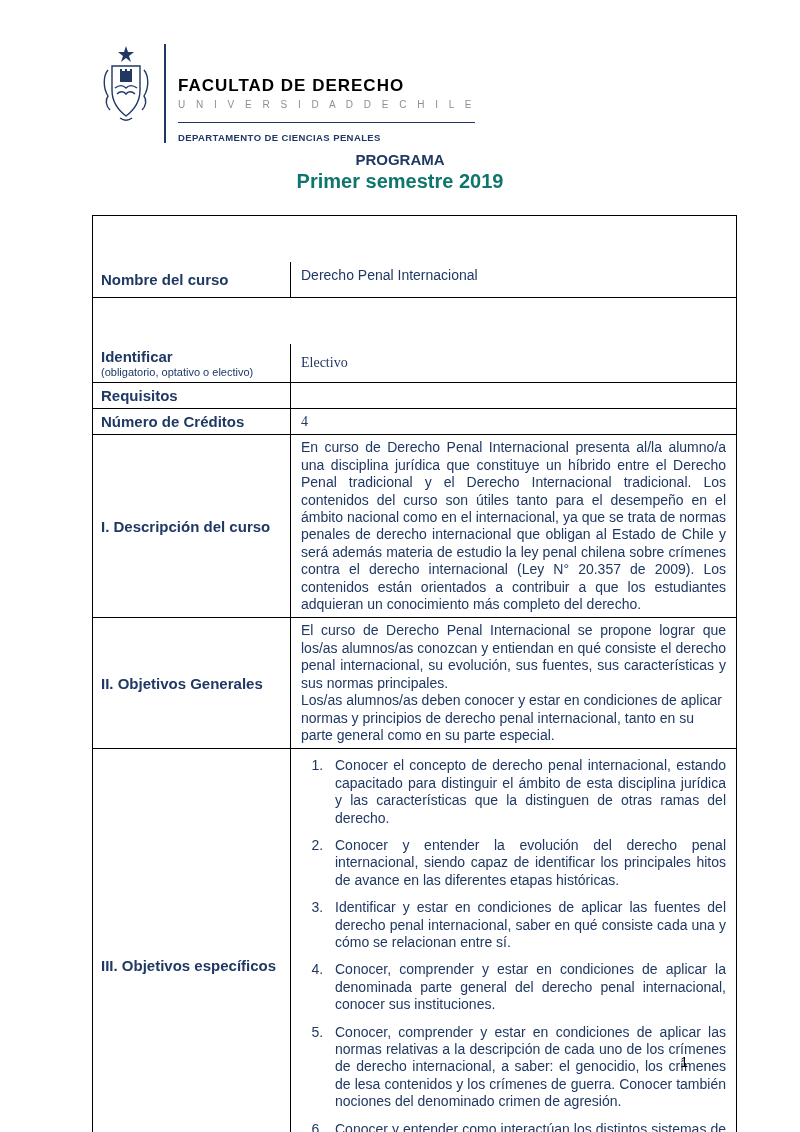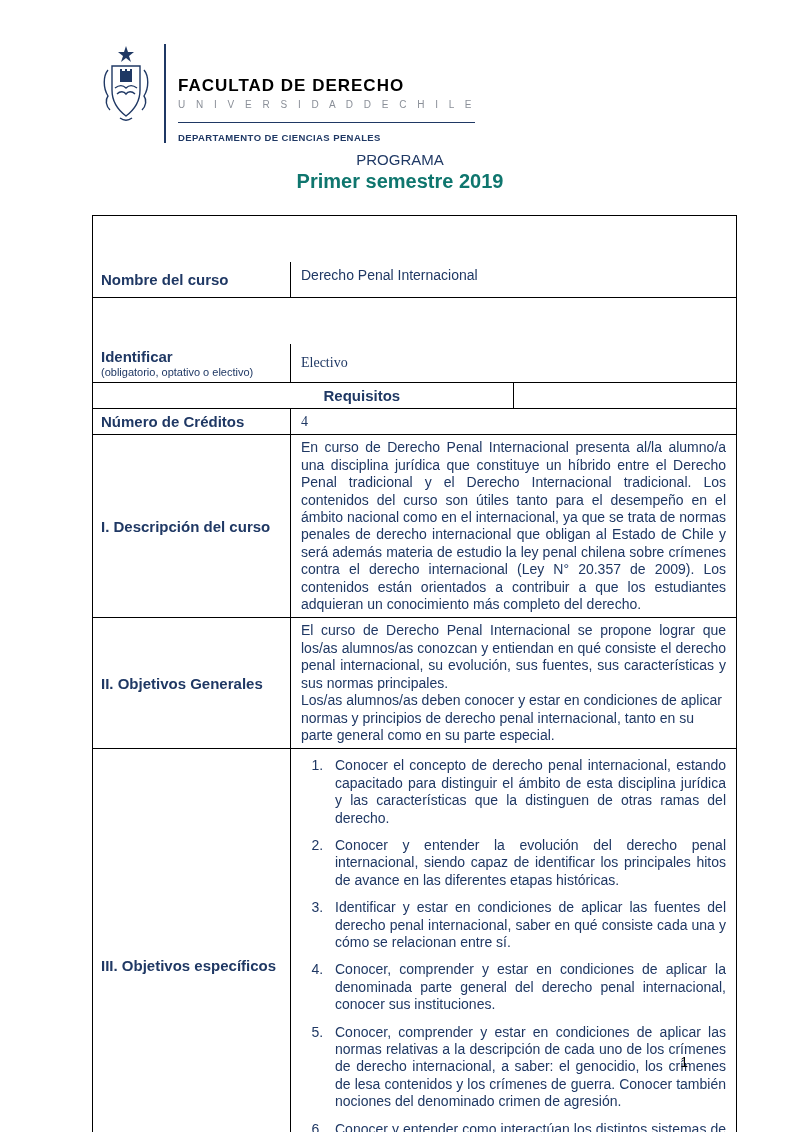--- a/index.html
+++ b/index.html
@@ -25,21 +25,21 @@
   }
   .faculty-line { font-size:17px; font-weight:bold; letter-spacing:1px; color:#000000; }
   .university-line { font-size:10px; letter-spacing:4px; color:#8a8f98; margin-top:3px; }
   .dept-line {
     font-size:9.5px; font-weight:bold; color:#1f3864;
     border-top:1.5px solid #1f3864; margin-top:12px; padding-top:9px;
     letter-spacing:0.4px;
   }
   
   .title-block { text-align:center; margin-top:8px; }
-  .doc-title { font-size:15px; font-weight:normal; color:#1f3864; }
+  .doc-title { font-size:15px; font-weight:bold; color:#1f3864; }
   .doc-subtitle { font-size:20px; font-weight:bold; color:#0f766e; margin-top:2px; }
   
   .doc-table {
     margin:22px 0 0 92px;
     width:645px;
     border:1.5px solid #000;
   }
   .t-row { display:flex; border-bottom:1px solid #000; }
   .t-row:last-child { border-bottom:none; }
   .cell-label {
@@ -52,21 +52,21 @@
   .cell-label .sublabel { font-weight:normal; font-size:11px; margin-top:1px; }
   .cell-value {
     flex:1 1 auto;
     padding:4px 10px;
     color:#1f3864; font-size:14px; line-height:17.4px;
   }
   .v-top { display:block; padding-top:5px; }
   .v-center { display:flex; flex-direction:column; justify-content:center;font-family:Liberation Serif, serif; }
   .justify { text-align:justify; }
   .min36 { min-height:36px;margin-top:46px; }
-  .min21 { min-height:22px;justify-content:center; }
+  .min21 { min-height:22px; }
   .para + .para { margin-top:0; }
   ol.objectives {
     margin:4px 0 4px 0;
     padding-left:26px;
   }
   ol.objectives li {
     padding-left:8px;
     margin-bottom:10px;
     text-align:justify;
   }

